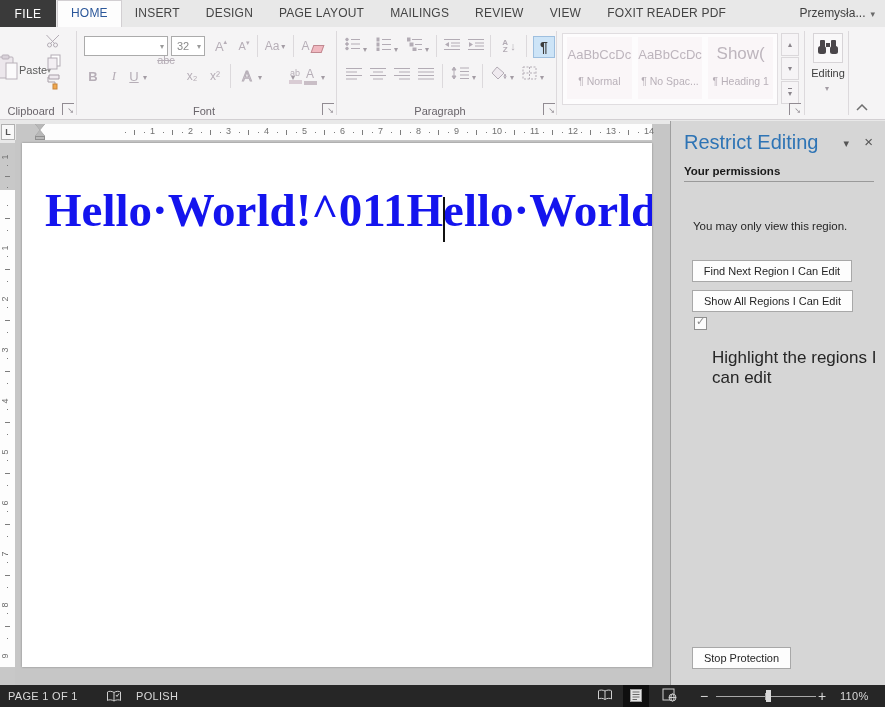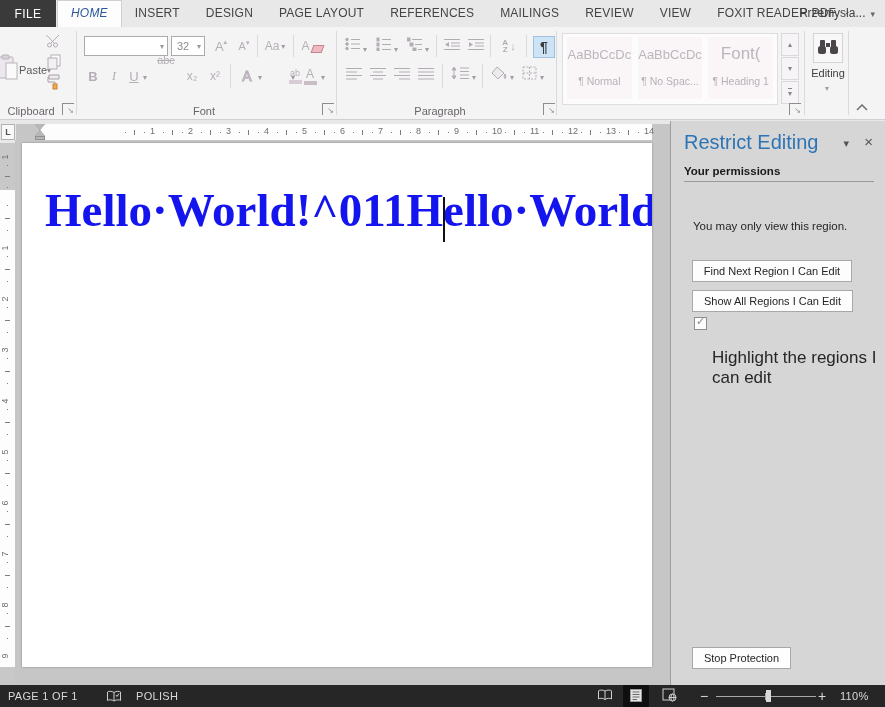--- a/index.html
+++ b/index.html
@@ -5,21 +5,21 @@
   html,body{margin:0;padding:0;background:#e8e8e8;}
   .app{position:relative;width:885px;height:707px;overflow:hidden;
        font-family:"Liberation Sans",sans-serif;background:#e8e8e8;}
 
   
   .tabbar{position:absolute;left:0;top:0;width:885px;height:27px;background:#e8e8e8;}
   .file-tab{position:absolute;left:0;top:0;width:56px;height:27px;background:#3a3a3a;color:#fff;
             font-size:12px;display:flex;align-items:center;justify-content:center;letter-spacing:.4px;cursor:default;}
   .tab-strip{position:absolute;left:57px;top:0;height:27px;display:flex;}
   .tab{height:27px;line-height:27px;padding:0 13px;font-size:12px;color:#444;letter-spacing:.2px;cursor:default;}
-  .tab.active{background:#fdfdfd;color:#2b579a;border:1px solid #d2cfd2;border-bottom:none;line-height:25px;font-style:italic;}
+  .tab.active{background:#fdfdfd;color:#2b579a;border:1px solid #d2cfd2;border-bottom:none;line-height:25px;}
   .user-name{position:absolute;right:10px;top:0;height:27px;line-height:27px;font-size:12px;color:#3f3f3f;}
   .user-name .dd{color:#6a6a6a;font-size:9px;margin-left:5px;}
 
   
   .ribbon{position:absolute;left:0;top:27px;width:885px;height:93px;background:#f5f4f5;border-bottom:1px solid #d2cfd2;box-sizing:border-box;}
   .gsep{position:absolute;top:4px;height:84px;width:1px;background:#dcd9dc;}
   .glabel{position:absolute;bottom:2px;font-size:11px;color:#69646a;text-align:center;}
   .launcher{position:absolute;bottom:4px;width:11px;height:11px;border-left:1px solid #918b92;border-top:1px solid #918b92;}
   .launcher span{position:absolute;right:0;bottom:0;font-size:8px;line-height:8px;color:#918b92;}
   .rbtn{position:absolute;display:flex;align-items:center;justify-content:center;color:#b6aeb7;}
@@ -90,21 +90,20 @@
 
 <div class="app">
 
   <div class="tabbar">
     <div class="file-tab">FILE</div>
     <div class="tab-strip">
         <div class="tab active">HOME</div>
         <div class="tab">INSERT</div>
         <div class="tab">DESIGN</div>
         <div class="tab">PAGE LAYOUT</div>
-        <div class="tab">REFERENCES</div>
         <div class="tab">MAILINGS</div>
         <div class="tab">REVIEW</div>
         <div class="tab">VIEW</div>
         <div class="tab">FOXIT READER PDF</div>
       </div>
     <div class="user-name">
       <span>Przemysła...</span><span class="dd">▾</span>
     </div>
   </div>
 
@@ -370,21 +369,21 @@
     <div class="style-gallery">
         <div class="style-card">
           <div class="style-preview">AaBbCcDc</div>
           <div class="style-name">¶ Normal</div>
         </div>
         <div class="style-card">
           <div class="style-preview">AaBbCcDc</div>
           <div class="style-name">¶ No Spac...</div>
         </div>
         <div class="style-card">
-          <div class="style-preview big">Font(</div>
+          <div class="style-preview big">Show(</div>
           <div class="style-name">¶ Heading 1</div>
         </div>
       </div>
     <div class="sbtn" style="left:781px;top:6px;">
         <span>▴</span>
       </div>
     <div class="sbtn" style="left:781px;top:30px;">
         <span>▾</span>
       </div>
     <div class="sbtn" style="left:781px;top:54px;">

